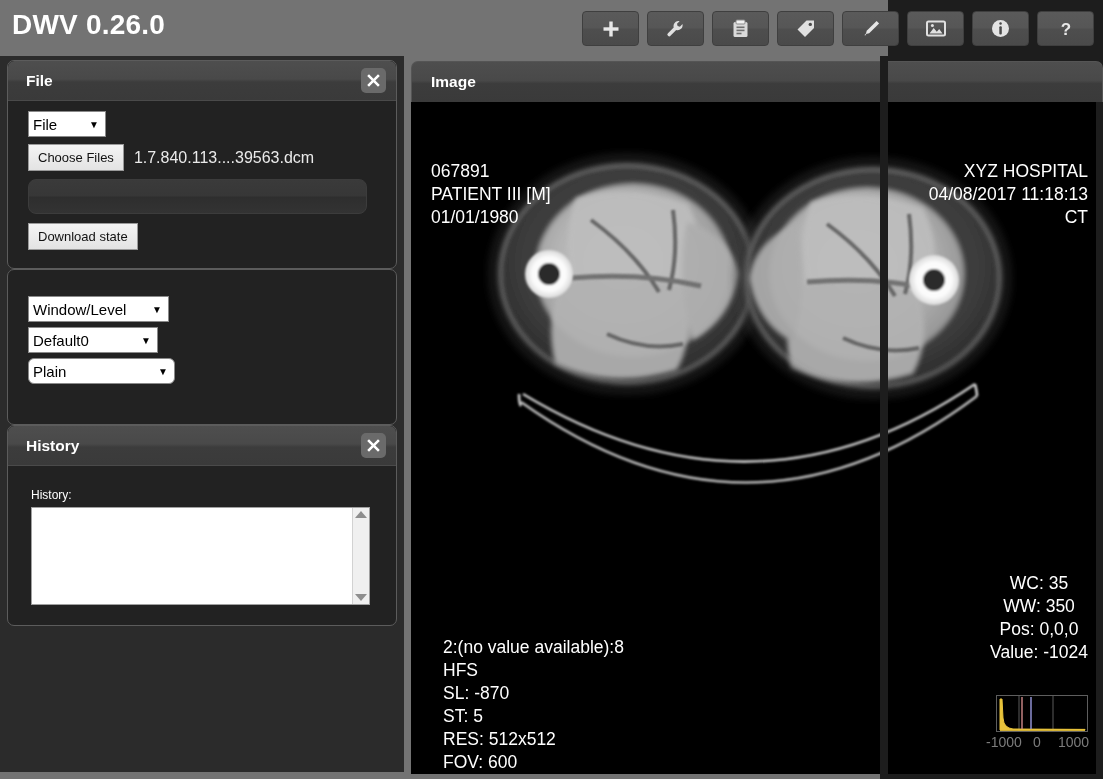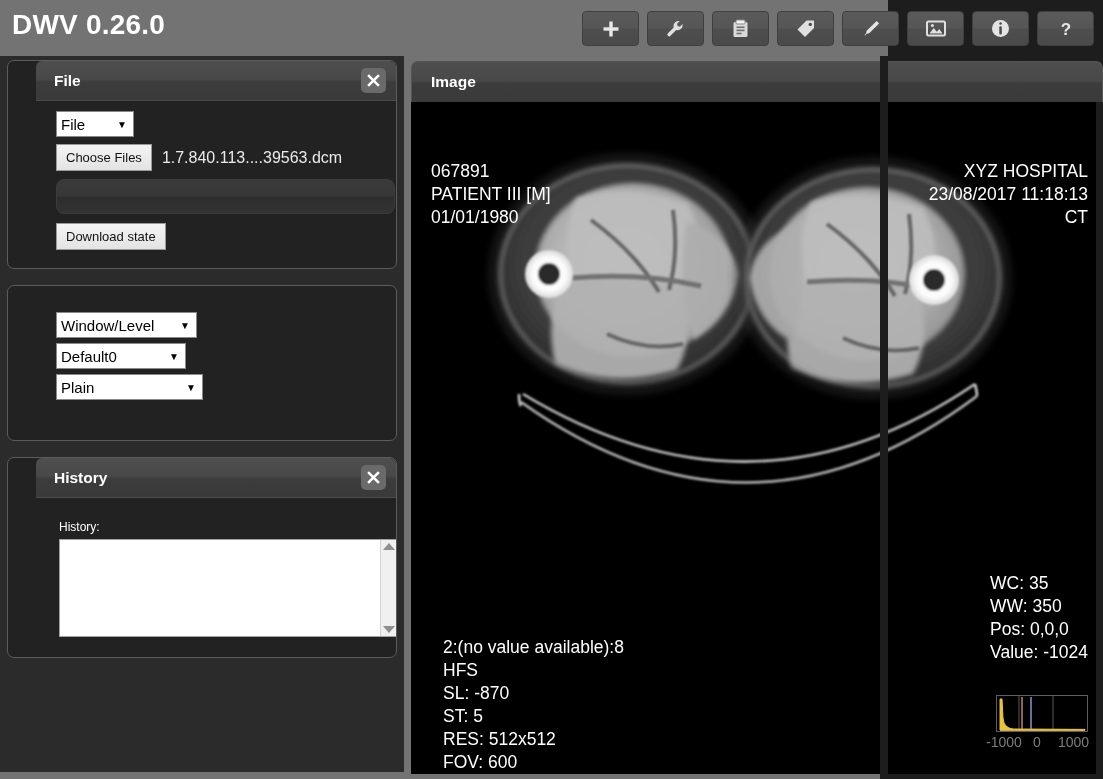--- a/index.html
+++ b/index.html
@@ -33,23 +33,21 @@
   #sidebar {
     position: absolute; left: 0; top: 56px;
     width: 404px; height: 716px;
     background: #2b2b2b;
     padding: 4px 7px 0 7px;
   }
   .panel {
     background: #222222;
     border: 1px solid #5c5c5c;
     border-radius: 7px;
-    margin-bottom: 16px;
     overflow: hidden;
-    padding-left: 28px;
   }
   .panel-header {
     position: relative;
     height: 40px;
     background: linear-gradient(to bottom, #4e4e4e 0%, #494949 46%, #3c3c3c 54%, #3a3a3a 100%);
     border-bottom: 1px solid #4a4a4a;
     border-radius: 6px 6px 0 0;
     display: flex; align-items: center;
   }
   .panel-title {
@@ -136,21 +134,21 @@
     position: relative;
     width: 685px; height: 672px;
     background: #000000;
     overflow: hidden;
     padding-left: 11px;
   }
   .ov { position: absolute; color: #ffffff; font-size: 17.5px; line-height: 23px; white-space: nowrap; }
   #ov-tl { left: 20px; top: 58px; }
   #ov-tr { right: 8px; top: 58px; text-align: right; }
   #ov-bl { left: 32px; bottom: 0px; }
-  #ov-br { right: 8px; bottom: 110px; text-align: left; margin-left: 40px; }
+  #ov-br { right: 8px; bottom: 110px; text-align: center; margin-left: 40px; }
 
   #histogram {
     position: absolute; right: 8px; bottom: 42px;
     width: 92px; height: 37px;
     background: #000;
     border: 1px solid #5e5e5e;
   }
   #hist-labels {
     position: absolute; right: 6px; bottom: 20px;
     width: 104px; height: 20px;
@@ -268,21 +266,21 @@
           </select>
           <span class="caret">▼</span>
         </div>
         <div class="sel-wrap" style="display:block;width:130px;margin-top:5px;">
           <select class="dwv-select" style="width:130px;">
             <option>Default0</option>
           </select>
           <span class="caret">▼</span>
         </div>
         <div class="sel-wrap" style="display:block;width:147px;margin-top:5px;">
-          <select class="dwv-select" style="width:147px;">
+          <select class="dwv-select" style="width:147px;border-radius:6px;">
             <option>Plain</option>
           </select>
           <span class="caret">▼</span>
         </div>
       </div>
     </div>
 
     <div class="panel">
       <div class="panel-header">
         <div class="panel-title">History</div>
@@ -397,21 +395,21 @@
       </svg>
 
       <div class="ov" id="ov-tl">
         <div>067891</div>
         <div>PATIENT III [M]</div>
         <div>01/01/1980</div>
       </div>
 
       <div class="ov" id="ov-tr">
         <div>XYZ HOSPITAL</div>
-        <div>23/08/2017 11:18:13</div>
+        <div>04/08/2017 11:18:13</div>
         <div>CT</div>
       </div>
 
       <div class="ov" id="ov-bl">
         <div>2:(no value available):8</div>
         <div>HFS</div>
         <div>SL: -870</div>
         <div>ST: 5</div>
         <div>RES: 512x512</div>
         <div>FOV: 600</div>

